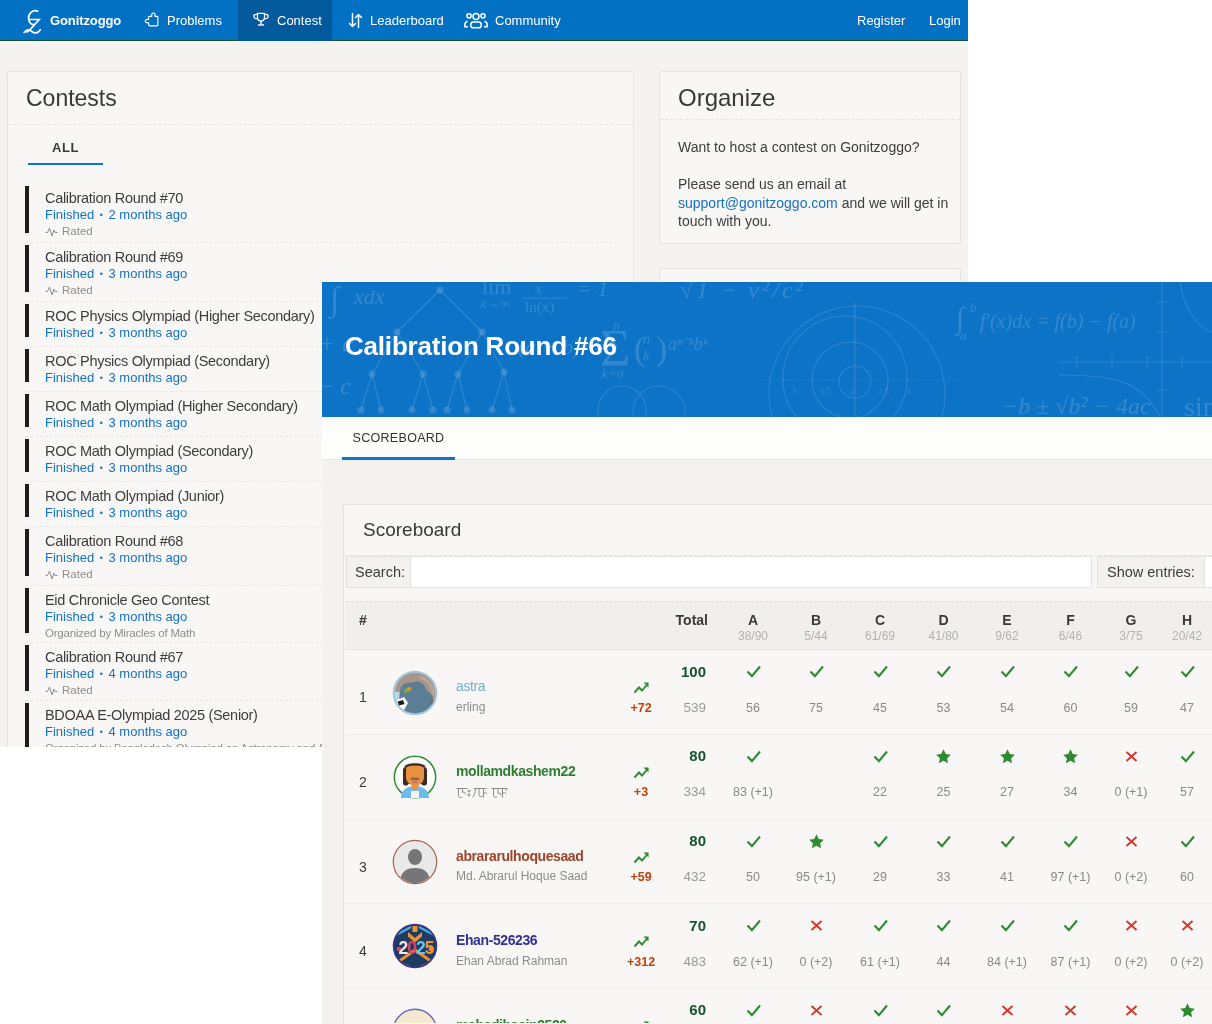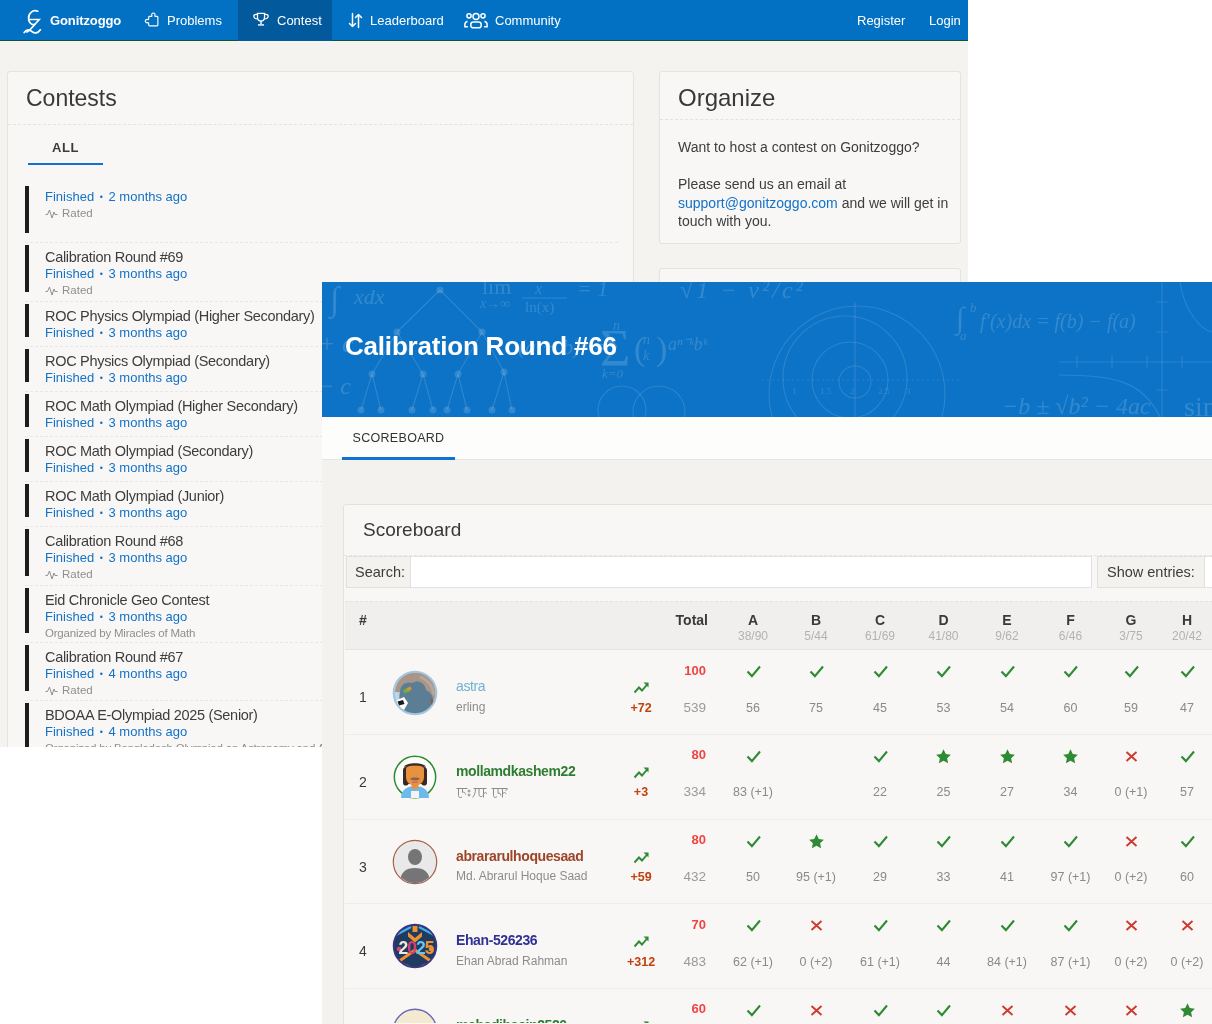--- a/index.html
+++ b/index.html
@@ -64,21 +64,21 @@
 .rgt { text-align:right; }
 
 #rows { position:absolute; left:22.5px; top:368.4px; width:868px; height:373px; overflow:hidden; background:#f8f7f5; }
 .row { position:relative; height:84.6px; border-bottom:1px solid #edece9; }
 .rank { position:absolute; left:7.5px; top:39px; width:22px; text-align:center; font-size:14px; color:#3a3a3a; }
 .avatar { position:absolute; left:47px; top:19.3px; width:46px; height:46px; }
 .pname { position:absolute; left:111.5px; top:27px; font-size:14px; font-weight:bold; line-height:19px; letter-spacing:-0.4px; }
 .psub { position:absolute; left:111.5px; top:48.5px; font-size:12px; color:#8c8c8a; line-height:16px; }
 .trend { position:absolute; left:288.5px; top:30px; width:17px; height:14px; }
 .tplus { position:absolute; left:273.5px; top:50.5px; width:46px; text-align:center; font-size:12.5px; font-weight:bold; color:#c2410c; }
-.tot1 { position:absolute; left:261.5px; top:12.5px; width:100px; text-align:right; font-size:13px; font-weight:600; color:#ef4444; }
+.tot1 { position:absolute; left:261.5px; top:12.5px; width:100px; text-align:right; font-size:15px; font-weight:600; color:#14532d; }
 .tot2 { position:absolute; left:261.5px; top:49.5px; width:100px; text-align:right; font-size:13.5px; color:#9a9a98; }
 .cell { position:absolute; top:13px; width:60px; height:17px; text-align:center; }
 .cnum { position:absolute; top:50.5px; width:72px; text-align:center; font-size:12.5px; color:#8a8a88; }
 </style>
 </head>
 <body>
 <div id="canvas">
 
   <div id="bg">
     <div id="nav">
@@ -133,20 +133,21 @@
 </div>
 
     <div id="contests" class="card">
       <h1>Contests</h1>
       <div id="ctdivider"></div>
       <div id="alltab">ALL</div>
       <div id="clist">
           <div class="citem h3">
             <div class="cbar"></div>
             <div class="cbody">
+<div class="ctitle">Calibration Round #70</div>
 <div class="cmeta">Finished <span class="dot">•</span> 2 months ago</div>
 <div class="crated">
                 <svg width="13" height="11" viewBox="0 0 13 11">
                   <path d="M0.5 6.5h2l2-4.5 2.5 8 2-6 1 2.5h2.5" fill="none" stroke="#8f8f8d" stroke-width="1"></path>
                 </svg>
                 <span>Rated</span>
               </div>
             </div>
           </div>
 <div class="citem h3">

